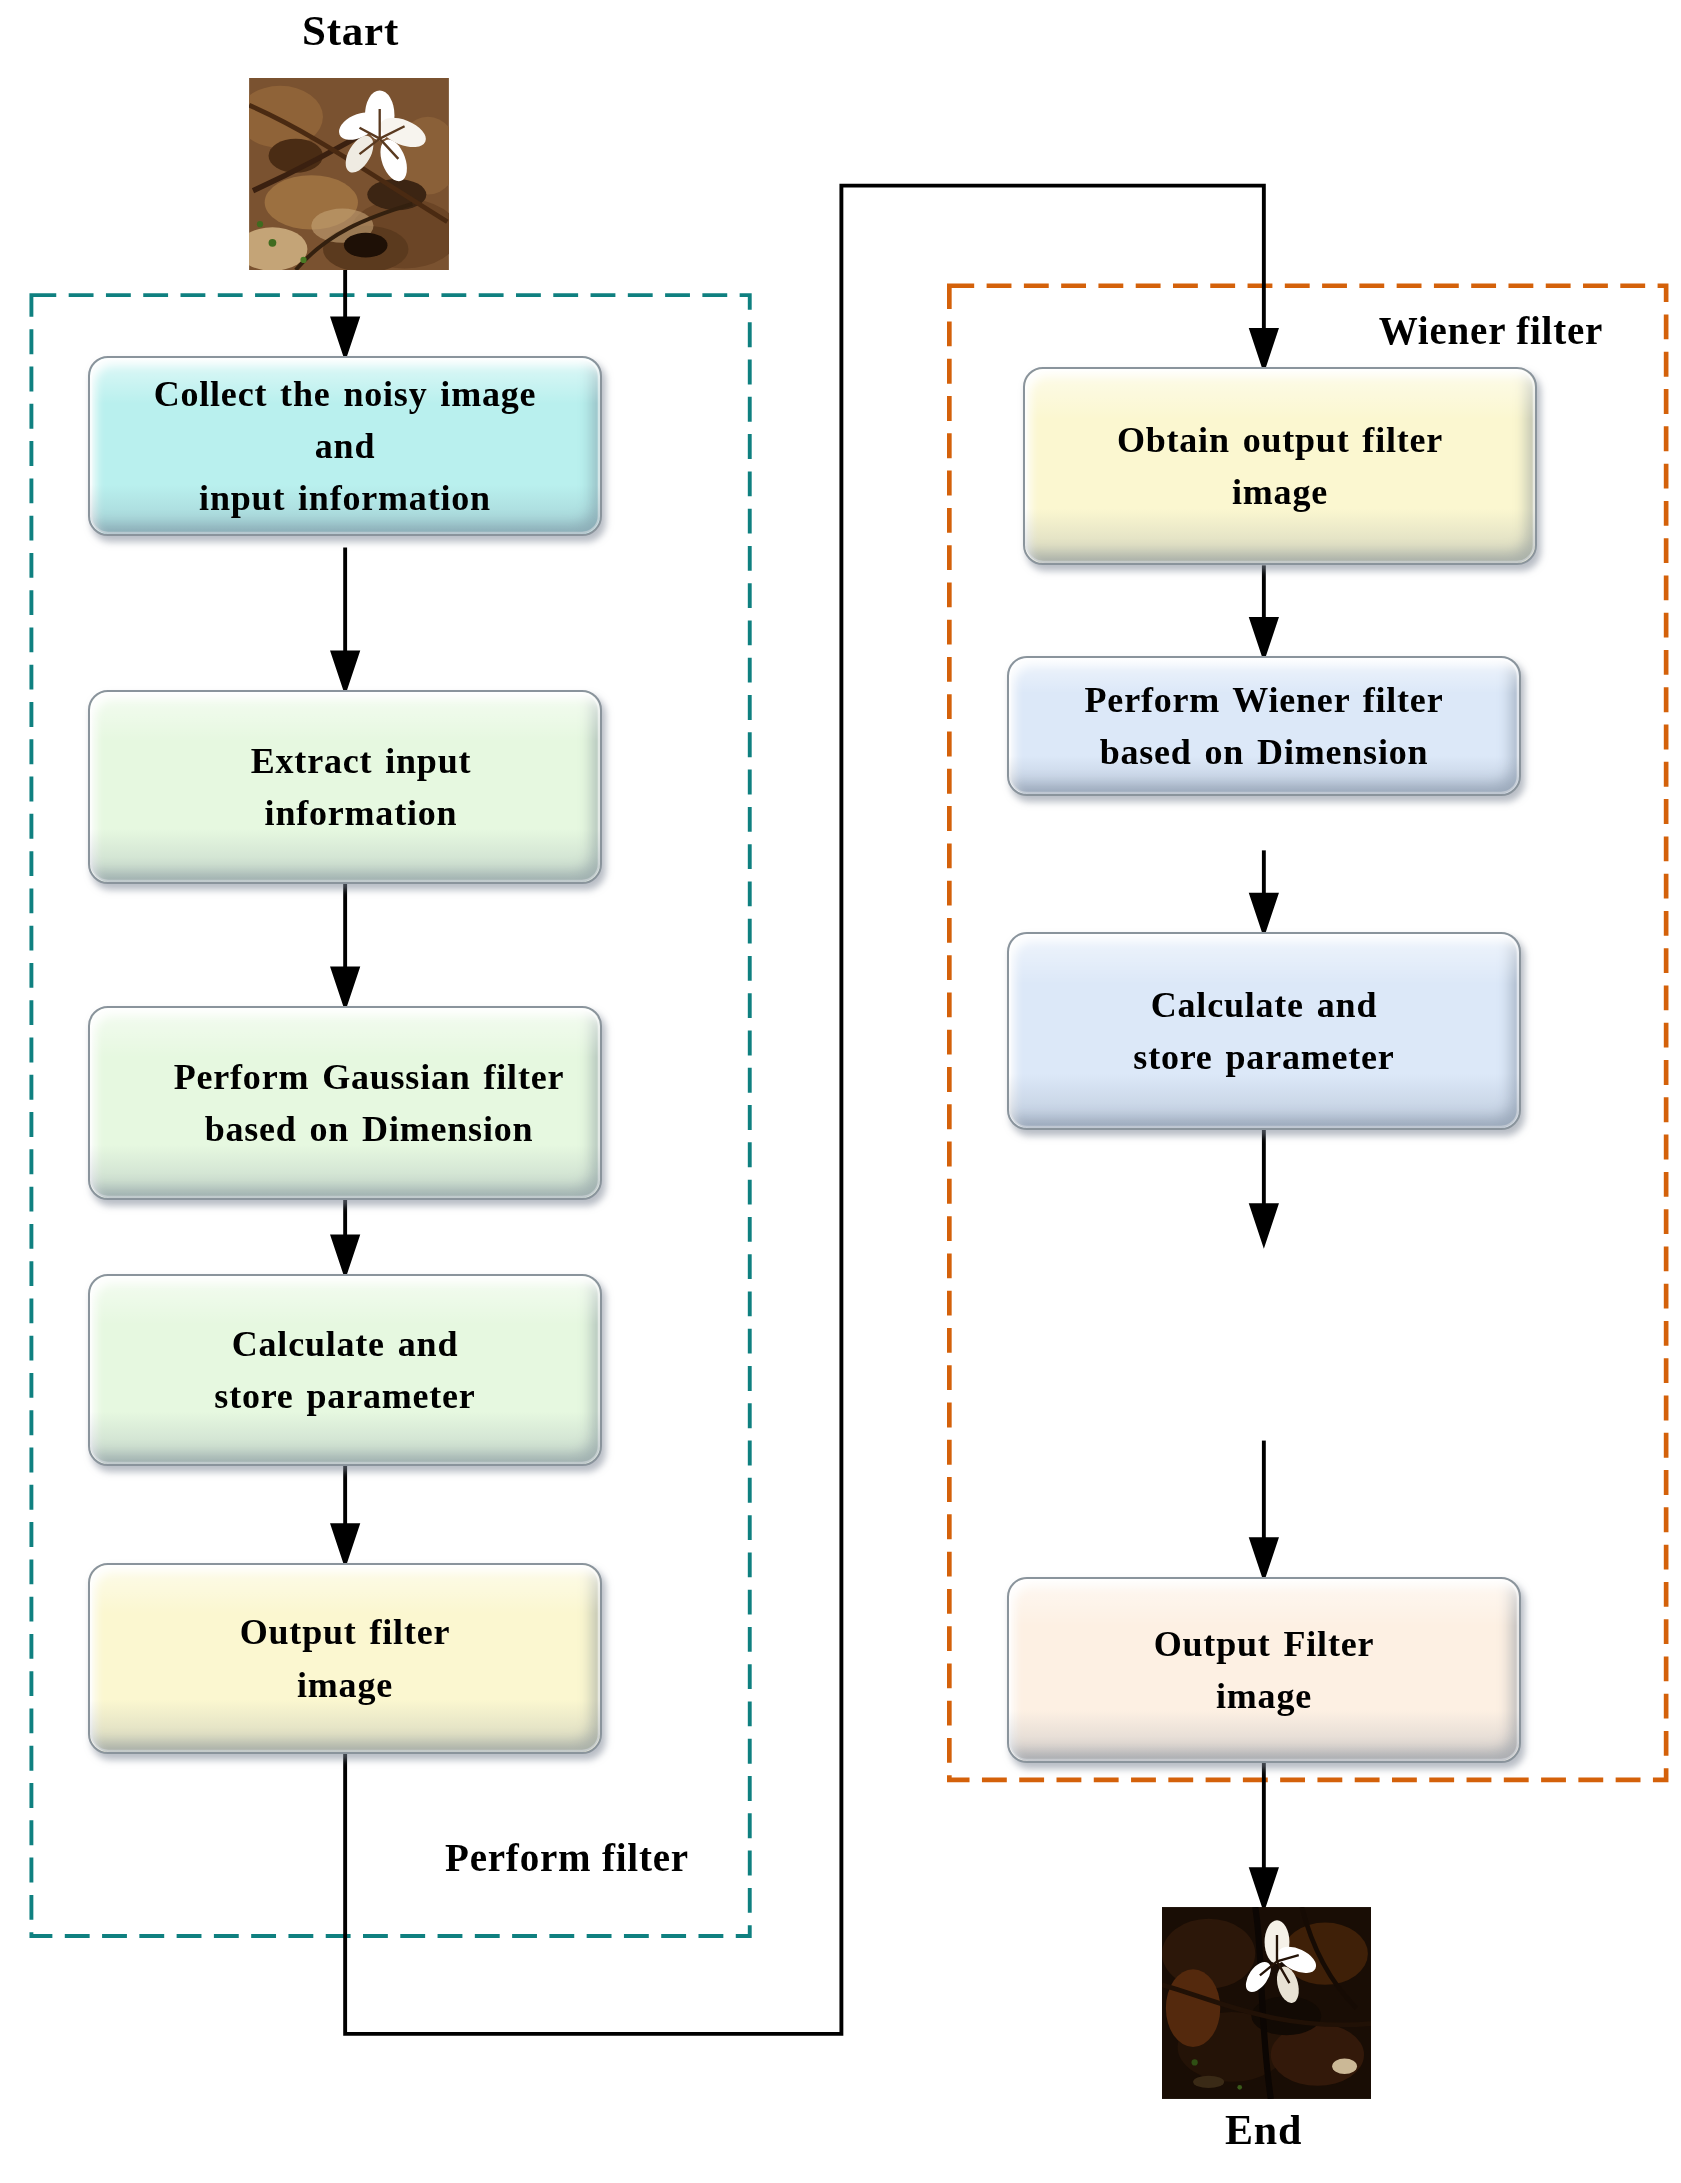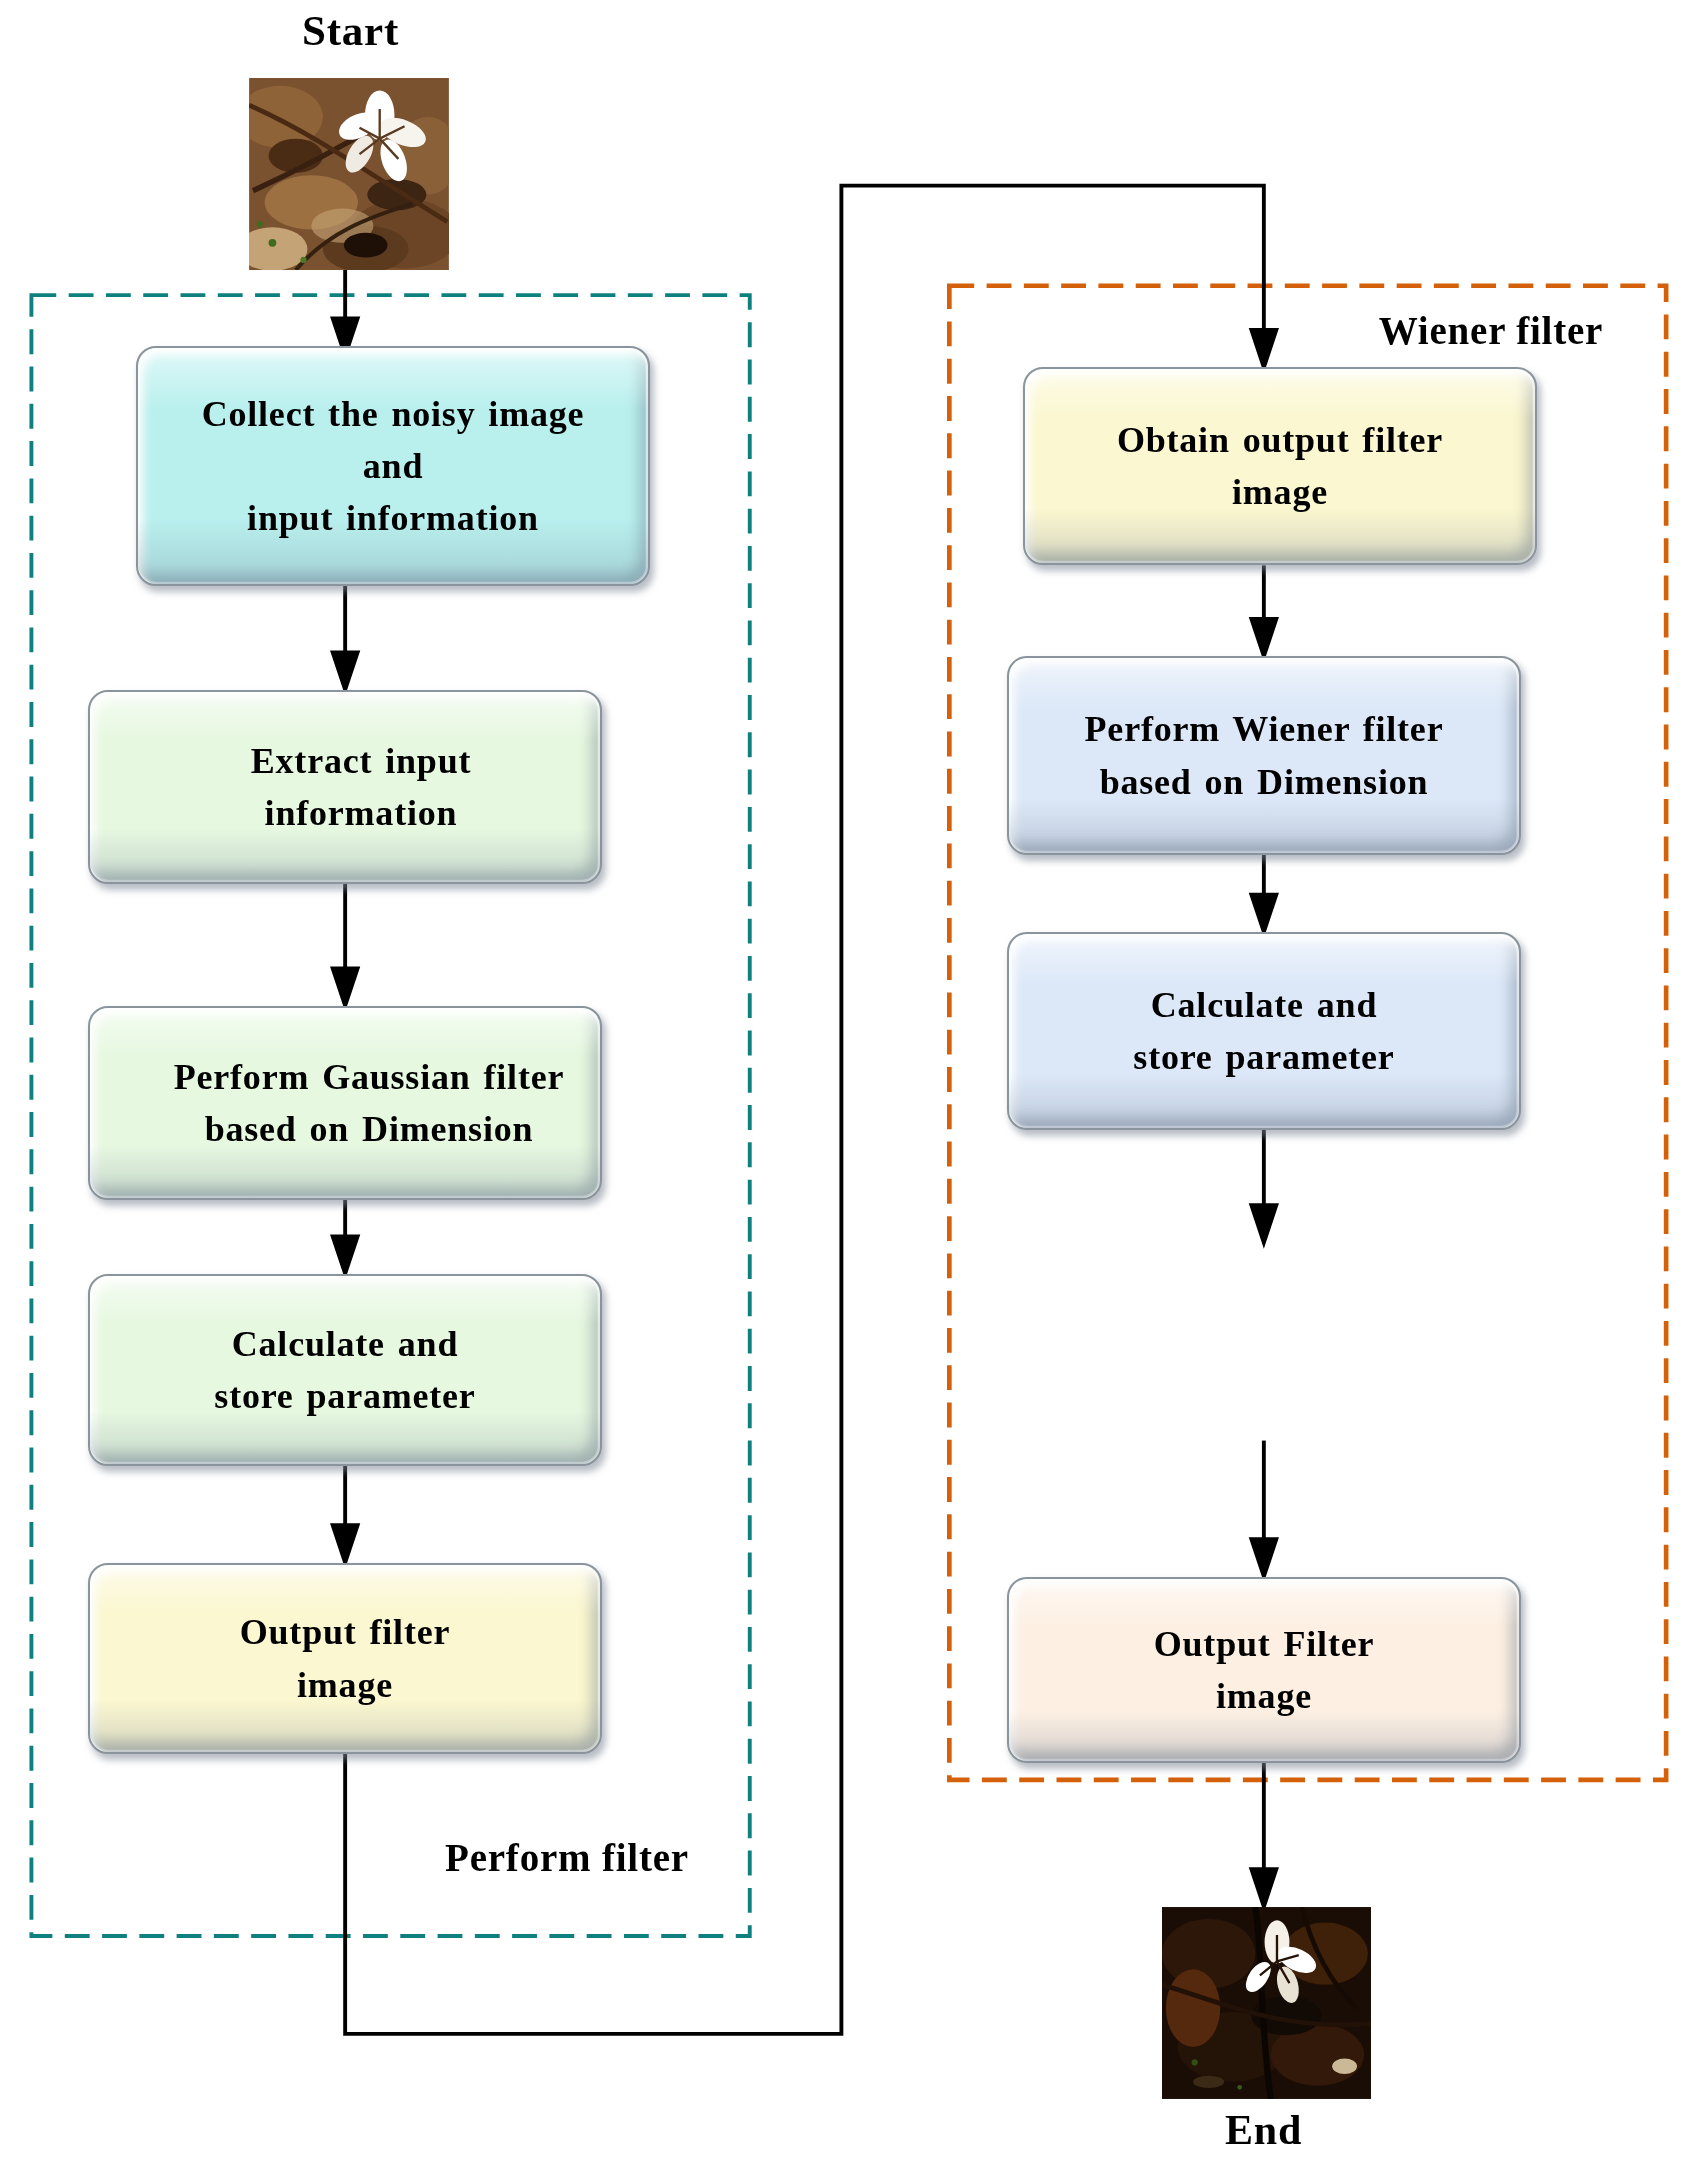--- a/index.html
+++ b/index.html
@@ -136,21 +136,21 @@
       <circle cx="30" cy="212" r="5" fill="#3f6b1f"></circle>
       <circle cx="70" cy="234" r="4" fill="#4a7a24"></circle>
       <circle cx="14" cy="188" r="4" fill="#3f6b1f"></circle>
     </svg>
   </div>
 
   <div class="lbl" style="left:334px;top:1835px;width:466px;font-size:39px;">Perform filter</div>
 
   <div class="lbl" style="left:1258px;top:308px;width:466px;font-size:39px;">Wiener filter</div>
 
-  <div class="box" style="left: 88px; top: 346px; height: 240px; background: rgb(185, 240, 238); margin-left: 48px;">
+  <div class="box" style="left: 88px; top: 356px; height: 180px; background: rgb(185, 240, 238);">
     <div class="txt">Collect the noisy image
 and
 input information</div>
   </div>
   <div class="box" style="left: 88px; top: 690px; height: 194px; background: rgb(230, 248, 224); padding-left: 32px;">
     <div class="txt">Extract input
 information</div>
   </div>
   <div class="box" style="left: 88px; top: 1006px; height: 194px; background: rgb(230, 248, 224); padding-left: 48px;">
     <div class="txt">Perform Gaussian filter
@@ -162,21 +162,21 @@
   </div>
   <div class="box" style="left: 88px; top: 1563px; height: 191px; background: rgb(251, 247, 208);">
     <div class="txt">Output filter
 image</div>
   </div>
 
   <div class="box" style="left: 1007px; top: 367px; height: 198px; background: rgb(251, 247, 208); margin-left: 16px;">
     <div class="txt">Obtain output filter
 image</div>
   </div>
-  <div class="box" style="left: 1007px; top: 656px; height: 199px; background: rgb(220, 232, 248); text-align: center;">
+  <div class="box" style="left: 1007px; top: 656px; height: 140px; background: rgb(220, 232, 248); text-align: center;">
     <div class="txt">Perform Wiener filter
 based on Dimension</div>
   </div>
   <div class="box" style="left: 1007px; top: 932px; height: 198px; background: rgb(220, 232, 248);">
     <div class="txt">Calculate and
 store parameter</div>
   </div>
   <div class="box" style="left: 1007px; top: 1577px; height: 186px; background: rgb(253, 240, 227);">
     <div class="txt">Output Filter
 image</div>

